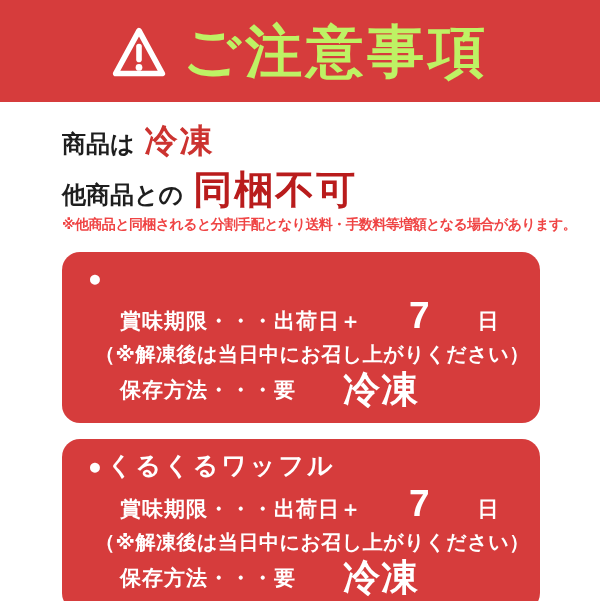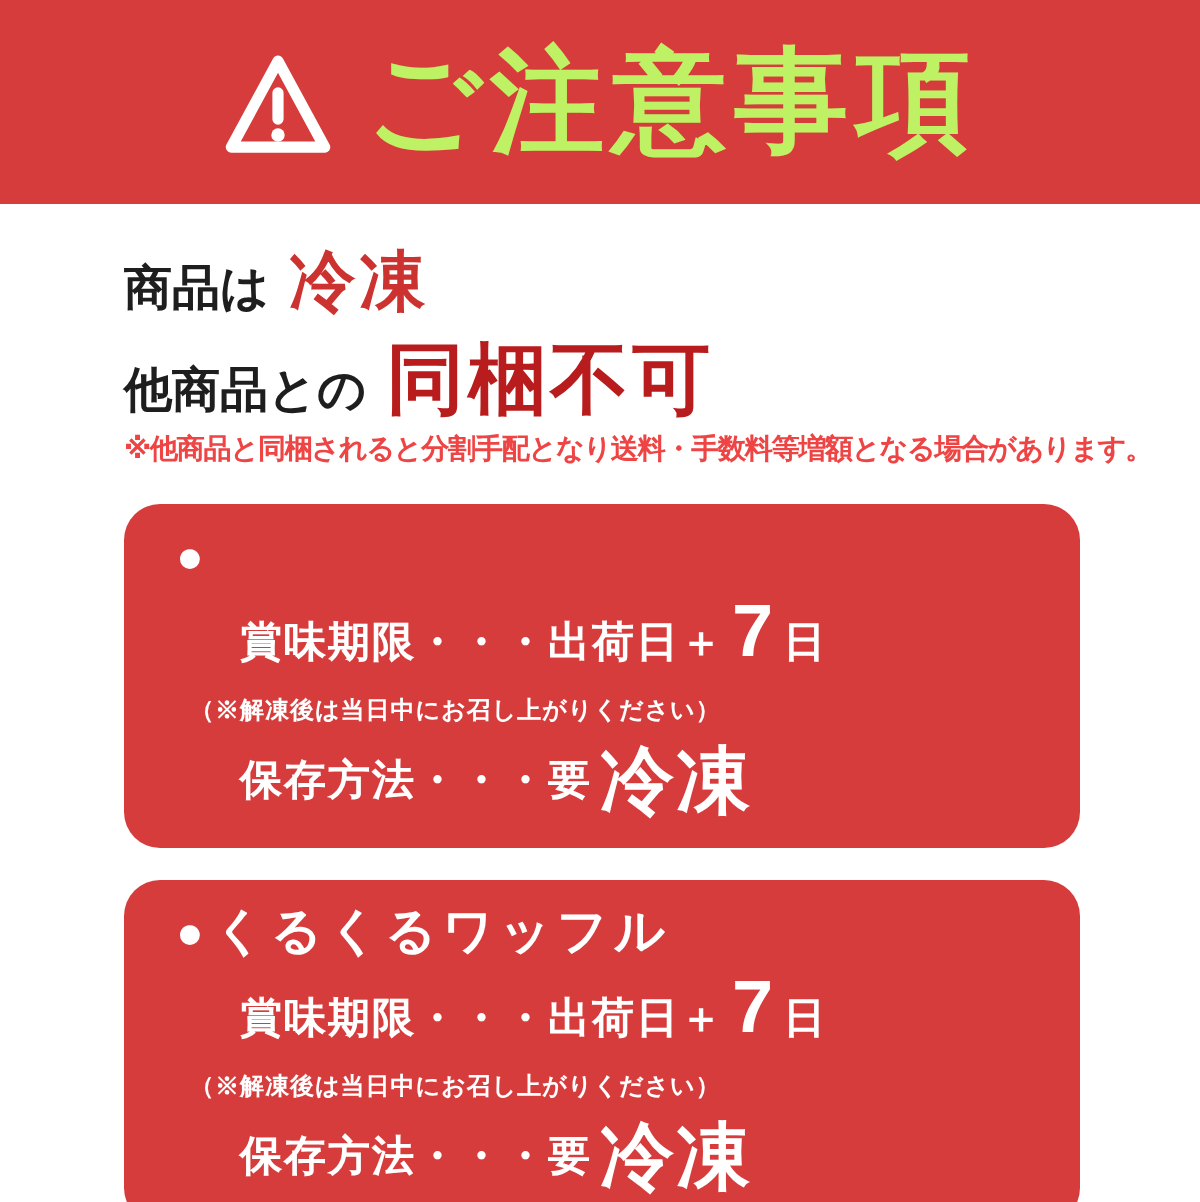--- a/index.html
+++ b/index.html
@@ -96,45 +96,45 @@
     line-height: 32px;
     letter-spacing: 3px;
     white-space: nowrap;
   }
   .card-bullet { margin-right: 2px; font-size: 23px; }
   .card-line {
     display: flex;
     align-items: baseline;
     white-space: nowrap;
     padding-left: 32px;
+    gap: 43px;
   }
   .card-line.expiry { line-height: 38px; margin-top: 3px; }
   .detail-label {
     font-size: 21px;
     font-weight: 700;
     letter-spacing: 1px;
   }
   .big-value {
     font-size: 37px;
     font-weight: 700;
     margin: 0 4px;
     letter-spacing: 1px;
   }
   .detail-unit {
     font-size: 21px;
     font-weight: 700;
   }
   .card-note {
     padding-left: 7px;
-    font-size: 12px;
+    font-size: 20px;
     font-weight: 700;
     line-height: 28px;
     letter-spacing: 0.5px;
     white-space: nowrap;
-    font-family: Liberation Serif, serif;
   }
   .card-line.storage { line-height: 42px; margin-top: 1px; align-items: flex-end; }
 </style>
 </head>
 <body>
 
 <div class="page">
 
   <div class="banner">
     <svg class="warn-icon" viewBox="0 0 60 62" aria-hidden="true">

